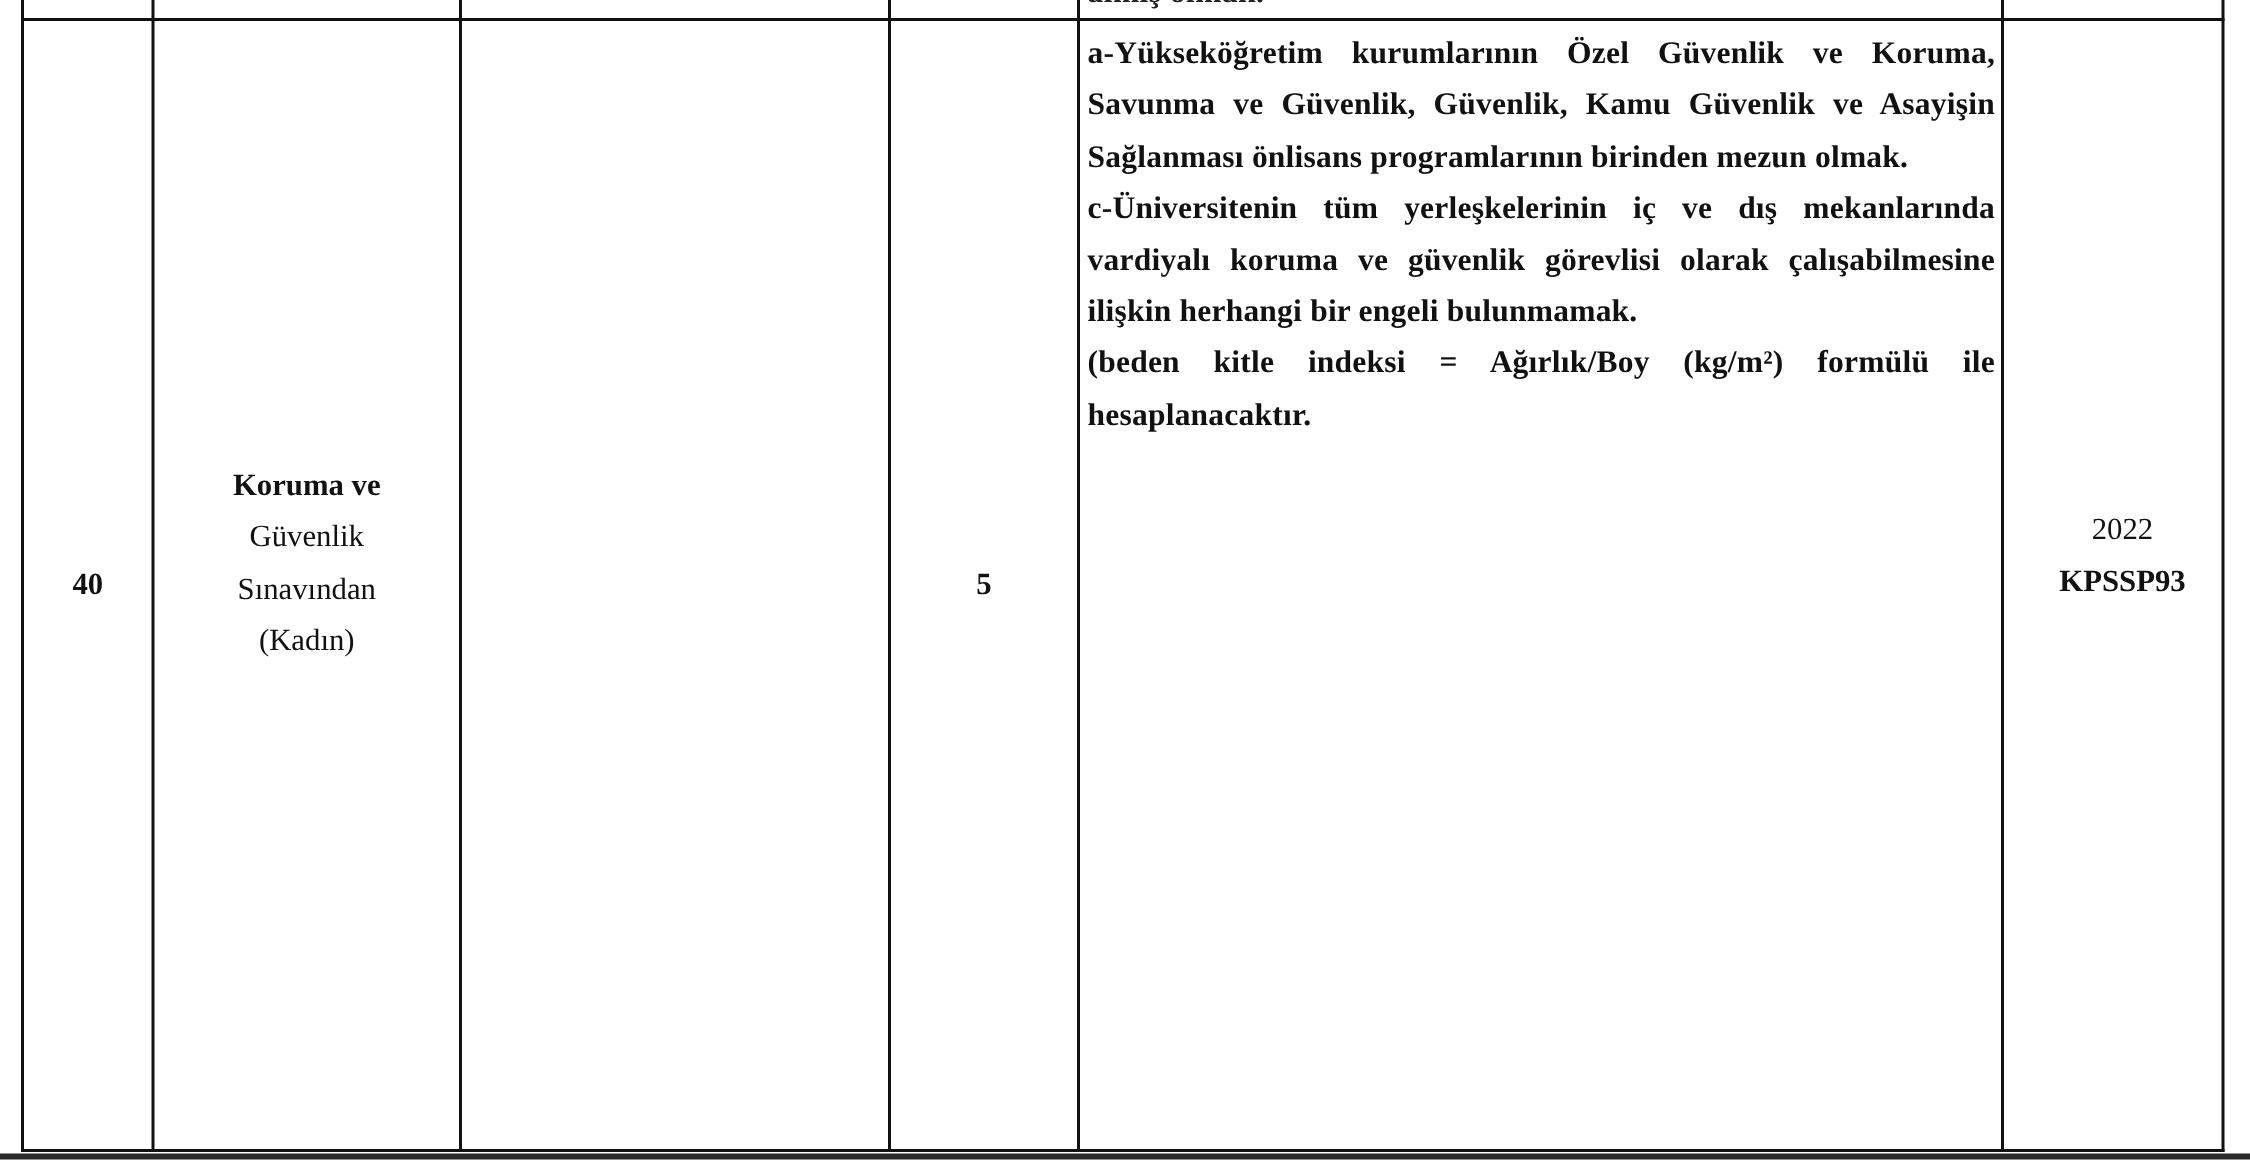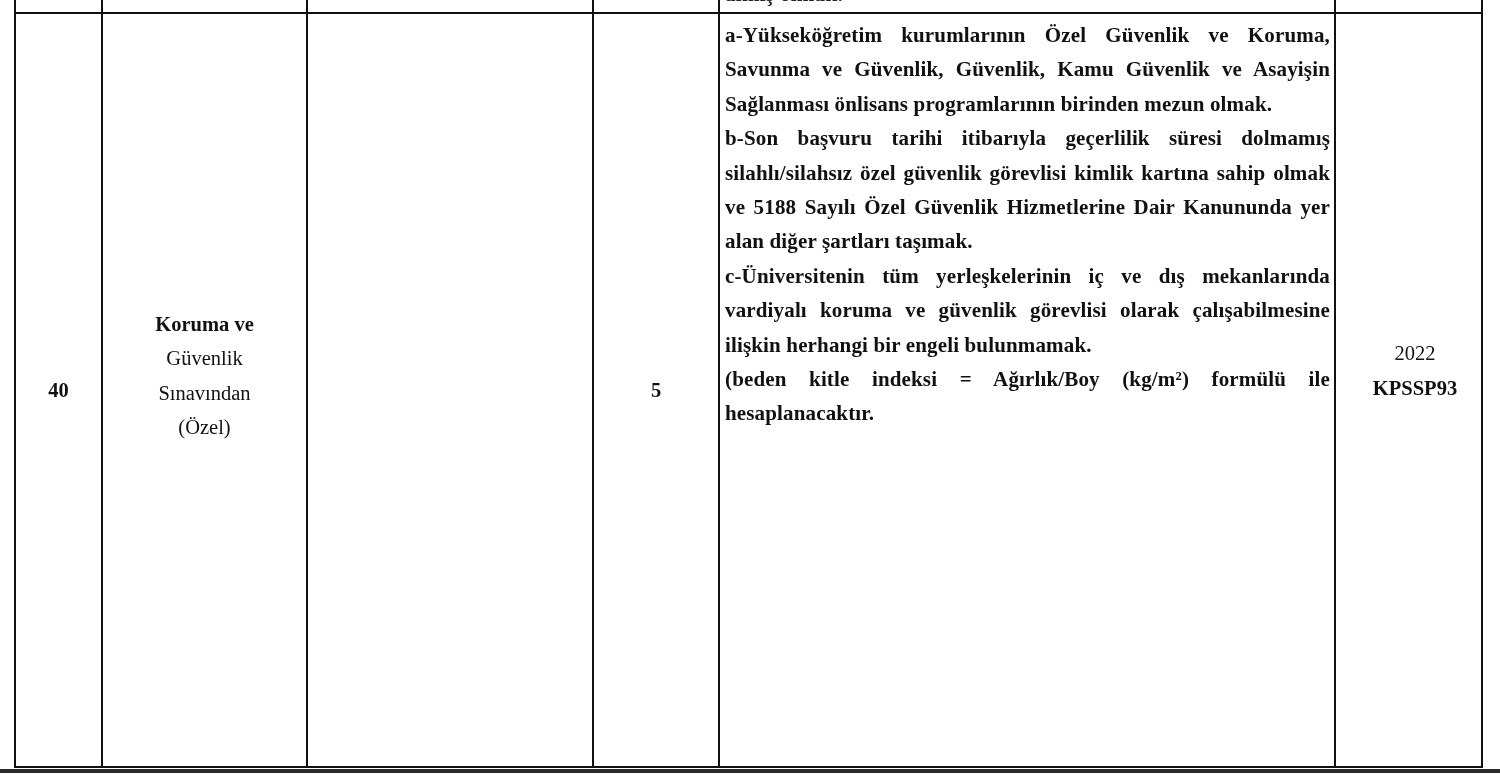--- a/index.html
+++ b/index.html
@@ -107,35 +107,34 @@
 
   <div class="cell center-cell cell-no">
     <span>40</span>
   </div>
 
   <div class="cell center-cell cell-title">
     <div class="title-lines" style="margin-top:-30px;">
       <span>Koruma ve</span>
       <span style="font-weight:normal;text-align:center;">Güvenlik</span>
       <span style="font-weight:normal;">Sınavından</span>
-      <span style="font-weight:normal;">(Özel)</span>
+      <span style="font-weight:normal;">(Kadın)</span>
     </div>
   </div>
 
   <div class="cell center-cell cell-unit">
     <span></span>
   </div>
 
   <div class="cell center-cell cell-count">
     <span>5</span>
   </div>
 
   <div class="cell cell-req">
     <p>a-Yükseköğretim kurumlarının Özel Güvenlik ve Koruma, Savunma ve Güvenlik, Güvenlik, Kamu Güvenlik ve Asayişin Sağlanması önlisans programlarının birinden mezun olmak.</p>
-    <p>b-Son başvuru tarihi itibarıyla geçerlilik süresi dolmamış silahlı/silahsız özel güvenlik görevlisi kimlik kartına sahip olmak ve 5188 Sayılı Özel Güvenlik Hizmetlerine Dair Kanununda yer alan diğer şartları taşımak.</p>
     <p>c-Üniversitenin tüm yerleşkelerinin iç ve dış mekanlarında vardiyalı koruma ve güvenlik görevlisi olarak çalışabilmesine ilişkin herhangi bir engeli bulunmamak.</p>
     <p>(beden kitle indeksi = Ağırlık/Boy (kg/m²) formülü ile hesaplanacaktır.</p>
   </div>
 
   <div class="cell center-cell cell-score">
     <div class="score-lines" style="margin-top:-40px;">
       <span style="font-weight:normal;">2022</span>
       <span>KPSSP93</span>
     </div>
   </div>

